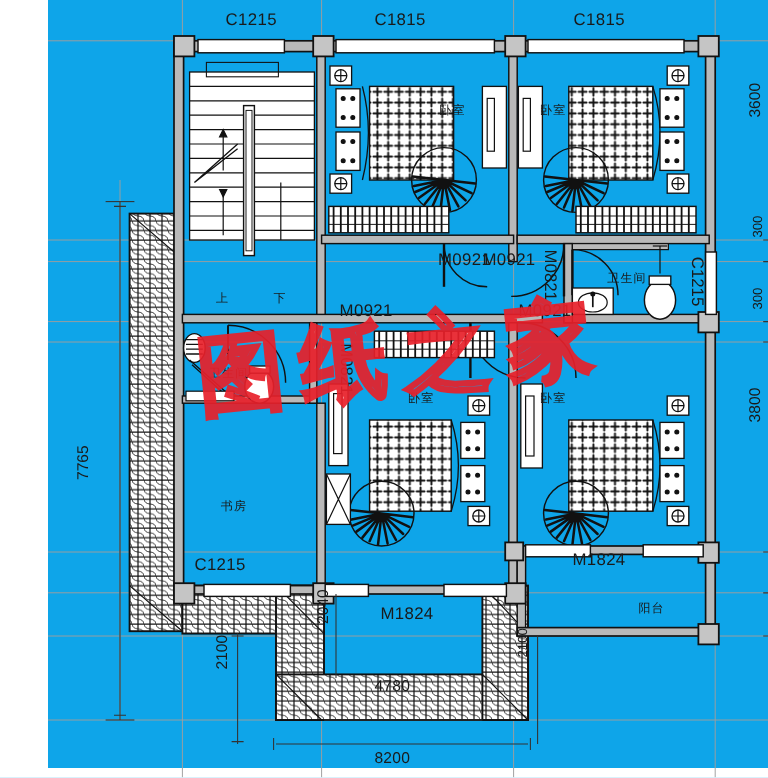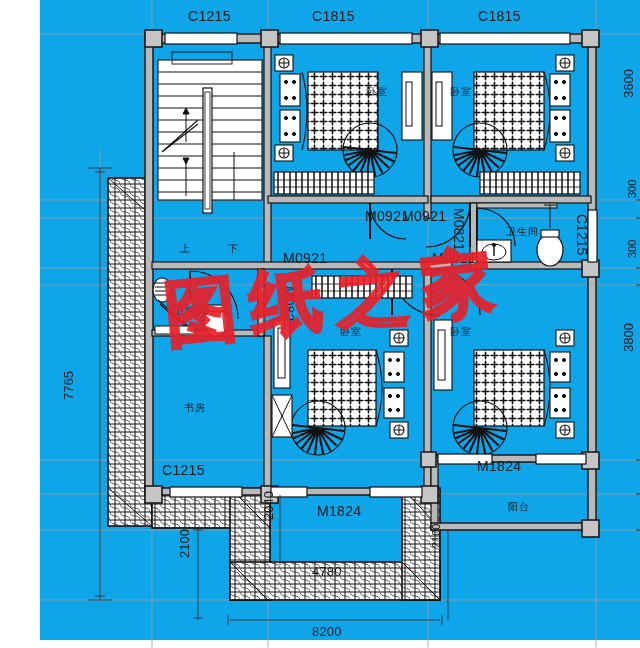--- a/index.html
+++ b/index.html
@@ -418,22 +418,22 @@
   <div class="lbl codev" style="left:241px;top:286px;writing-mode:vertical-rl;">M0821</div>
   <div class="lbl code" style="left:277px;top:503px;">M1824</div>
   <div class="lbl code" style="left:437px;top:458px;">M1824</div>
 
   <div class="lbl room" style="left:326px;top:85px;">卧室</div>
   <div class="lbl room" style="left:410px;top:85px;">卧室</div>
   <div class="lbl room" style="left:466px;top:225px;">卫生间</div>
   <div class="lbl room" style="left:134px;top:304px;">卫生间</div>
   <div class="lbl room" style="left:300px;top:325px;">卧室</div>
   <div class="lbl room" style="left:410px;top:325px;">卧室</div>
-  <div class="lbl room" style="left:144px;top:401px;">书房</div>
-  <div class="lbl room" style="left:468px;top:500px;">阳台</div>
+  <div class="lbl room" style="left:144px;top:415px;">书房</div>
+  <div class="lbl room" style="left:492px;top:500px;">阳台</div>
 
   <div class="lbl room" style="left:140px;top:242px;">上</div>
   <div class="lbl room" style="left:188px;top:242px;">下</div>
 
   <div class="lbl dimv" style="left:36px;top:400px;writing-mode:vertical-rl;transform:rotate(180deg);">7765</div>
 
   <div class="lbl dimv" style="left:596px;top:98px;writing-mode:vertical-rl;transform:rotate(180deg);">3600</div>
   <div class="lbl dimv" style="left:620px;top:198px;writing-mode:vertical-rl;transform:rotate(180deg);font-size:11px;">300</div>
   <div class="lbl dimv" style="left:598px;top:198px;writing-mode:vertical-rl;transform:rotate(180deg);font-size:11px;">300</div>
   <div class="lbl dimv" style="left:620px;top:224px;writing-mode:vertical-rl;transform:rotate(180deg);font-size:11px;">1200</div>

